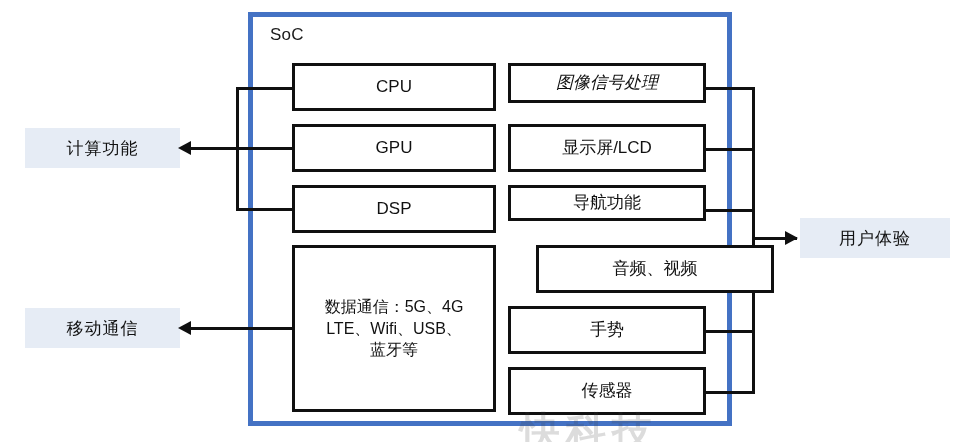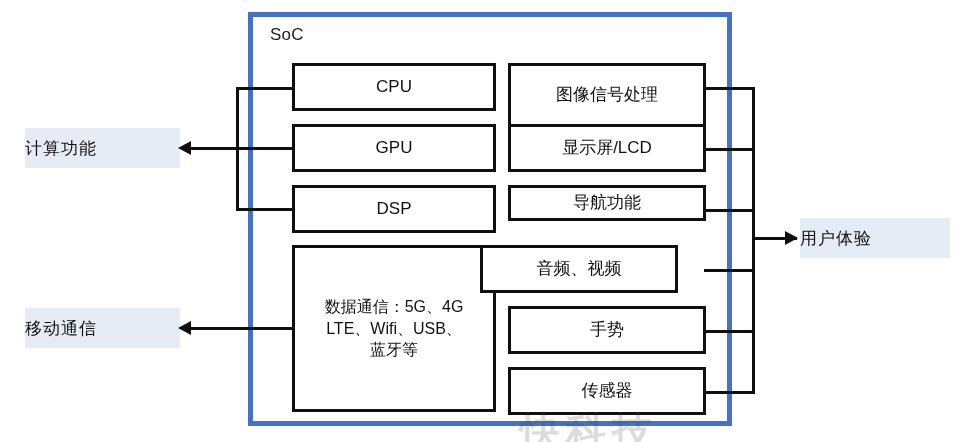--- a/index.html
+++ b/index.html
@@ -59,20 +59,21 @@
     padding: 0 10px;
   }
 
   
   .side-label {
     position: absolute;
     box-sizing: border-box;
     background: #E6ECF5;
     display: flex;
     align-items: center;
+    justify-content: center;
     font-size: 17px;
     color: #111111;
     letter-spacing: 1px;
     z-index: 4;
   }
 
   
   .hline {
     position: absolute;
     background: #101010;
@@ -154,30 +155,30 @@
   <div class="block" style="left:292px; top:185px; width:204px; height:48px;">
     <span>DSP</span>
   </div>
 
   <div class="block multiline" style="left:292px; top:245px; width:204px; height:167px; flex-direction:column;">
     <span>数据通信：5G、4G</span>
     <span>LTE、Wifi、USB、</span>
     <span>蓝牙等</span>
   </div>
 
-  <div class="block" style="left:508px; top:63px; width:198px; height:64px;">
+  <div class="block" style="left:508px; top:63px; width:198px; height:40px;font-style:italic;">
     <span>图像信号处理</span>
   </div>
   <div class="block" style="left:508px; top:124px; width:198px; height:48px;">
     <span>显示屏/LCD</span>
   </div>
   <div class="block" style="left:508px; top:185px; width:198px; height:36px;">
     <span>导航功能</span>
   </div>
-  <div class="block" style="left:480px; top:245px; width:198px; height:48px;">
+  <div class="block" style="left:536px; top:245px; width:238px; height:48px;">
     <span>音频、视频</span>
   </div>
   <div class="block" style="left:508px; top:306px; width:198px; height:48px;">
     <span>手势</span>
   </div>
   <div class="block" style="left:508px; top:367px; width:198px; height:48px;">
     <span>传感器</span>
   </div>
 
   <div class="hline" style="left:704px; top:87px;  width:51px;"></div>

